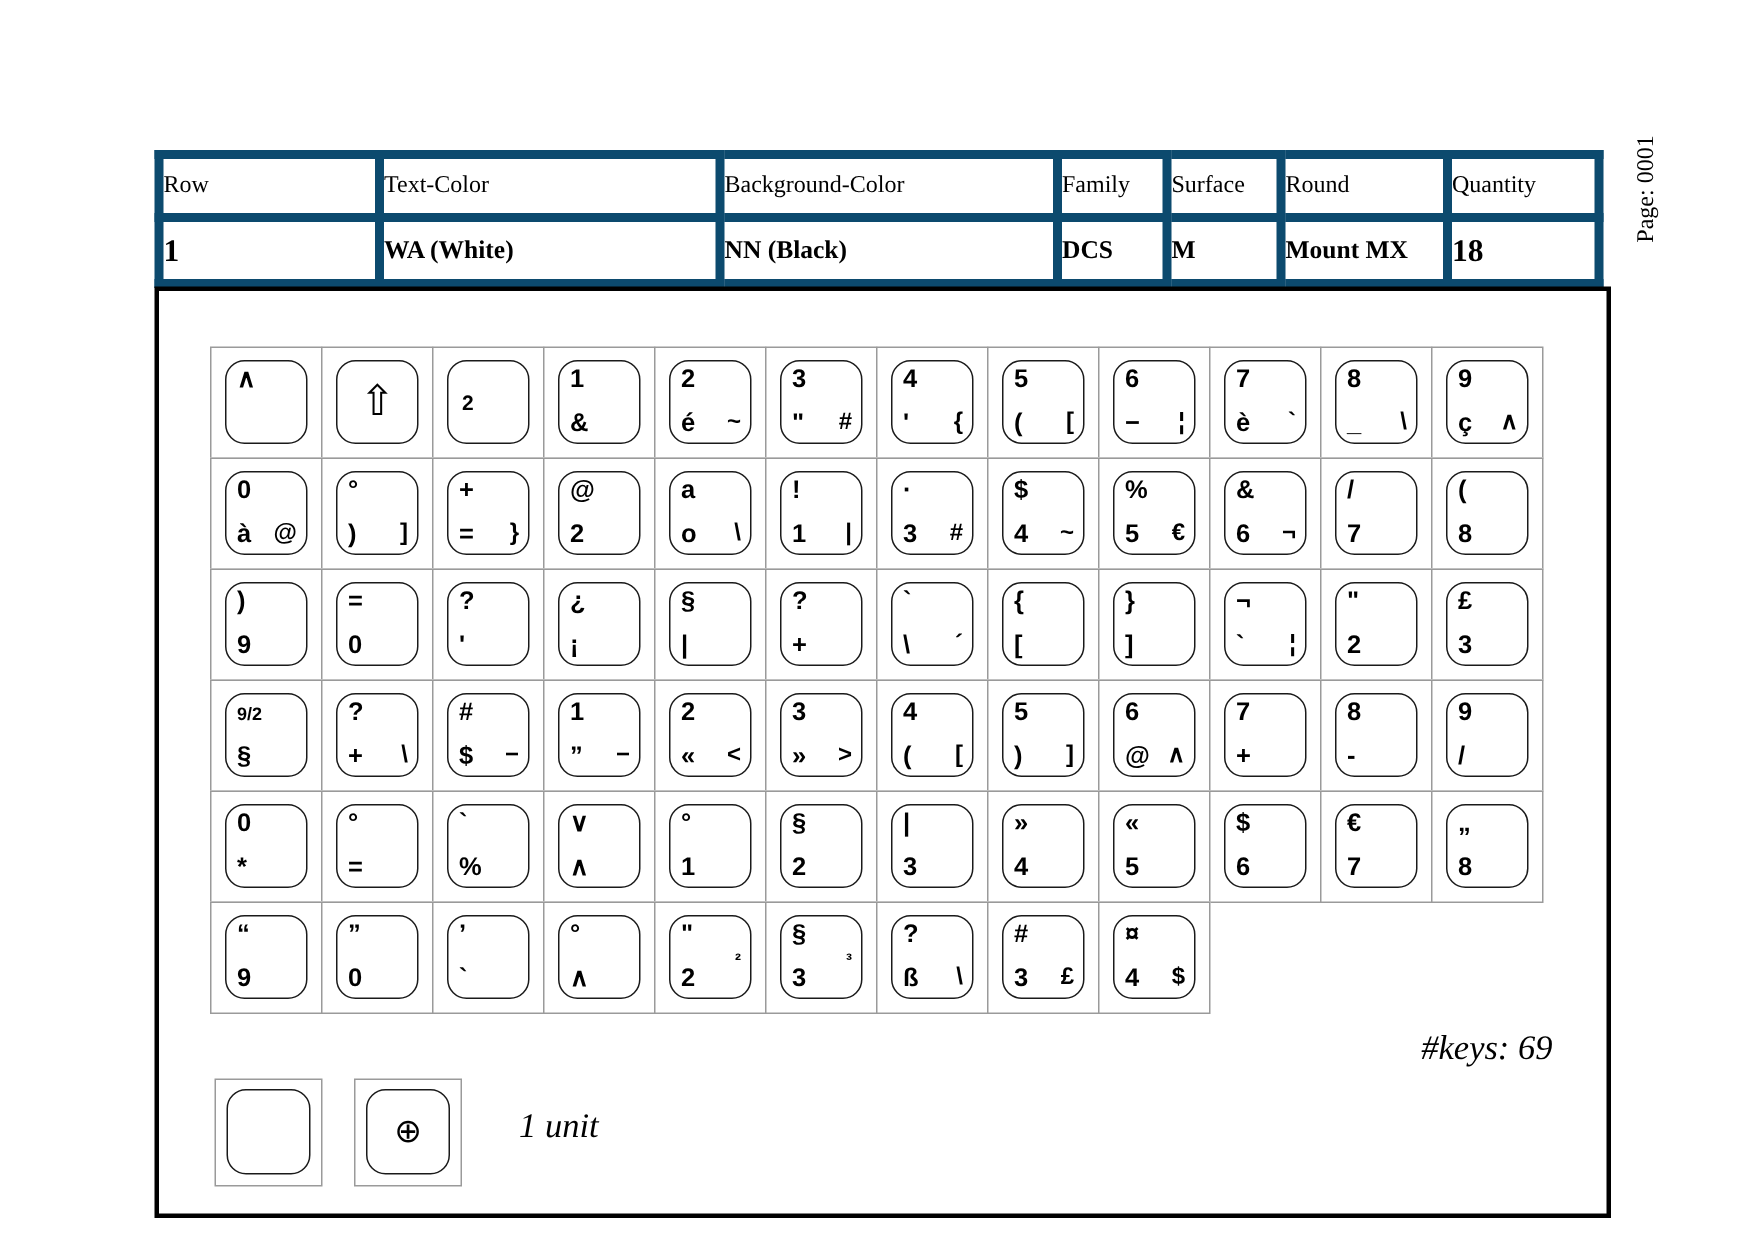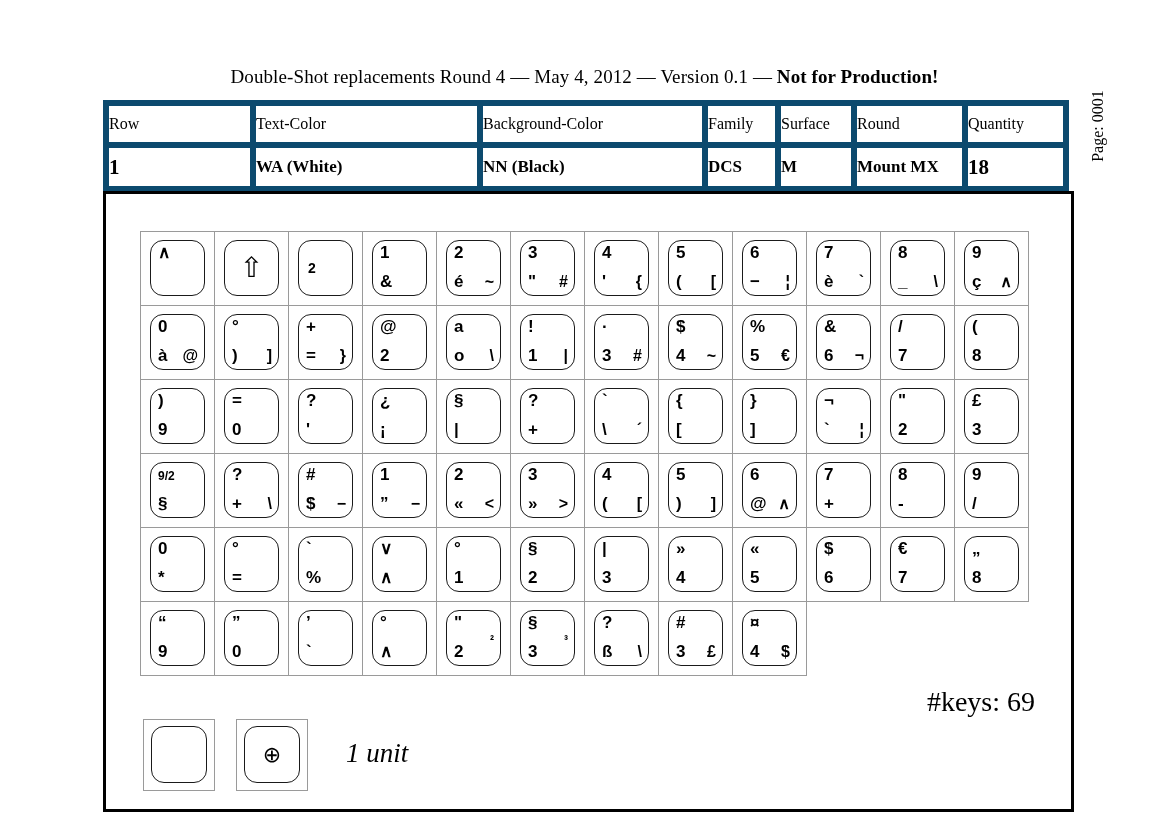--- a/index.html
+++ b/index.html
@@ -38,29 +38,28 @@
   .leg-sup{right:6px;bottom:16px;font-size:12px;}
   .leg-small{font-size:12px;top:4px;}
   
   .sample-cell{position:absolute;width:72px;height:72px;border:1px solid #9a9a9a;
                box-sizing:border-box;}
   .sample-cell .keycap{left:7px;top:6px;width:56px;height:57px;}
   .sample-blank{left:37px;top:525px;}
   .sample-orient{left:130px;top:525px;}
   .orient-glyph{position:absolute;left:50%;top:50%;transform:translate(-50%,-52%);
                 font-size:22px;font-weight:normal;font-family:"DejaVu Sans", sans-serif;}
-  .unit-label{position:absolute;left:240px;top:544px;font-size:27px;font-style:italic;}
-  .keys-count{position:absolute;right:36px;top:492px;font-size:28px;}
+  .unit-label{position:absolute;left:240px;top:544px;font-size:23px;font-style:italic;}
+  .keys-count{position:absolute;right:36px;top:492px;font-size:23px;font-style:italic;}
 </style>
 </head>
 <body>
 
 <div class="page">
 
-  <div class="doc-title"><span>Double-Shot replacements Round 4 — May 4, 2012 — Version 0.1 — </span><b>Not for Production!</b></div>
 
   <div class="page-label">Page: 0001</div>
 
   <table class="spec-table">
     <colgroup>
       <col style="width:147px">
         <col style="width:227px">
         <col style="width:225px">
       <col style="width:73px">
         <col style="width:76px">

